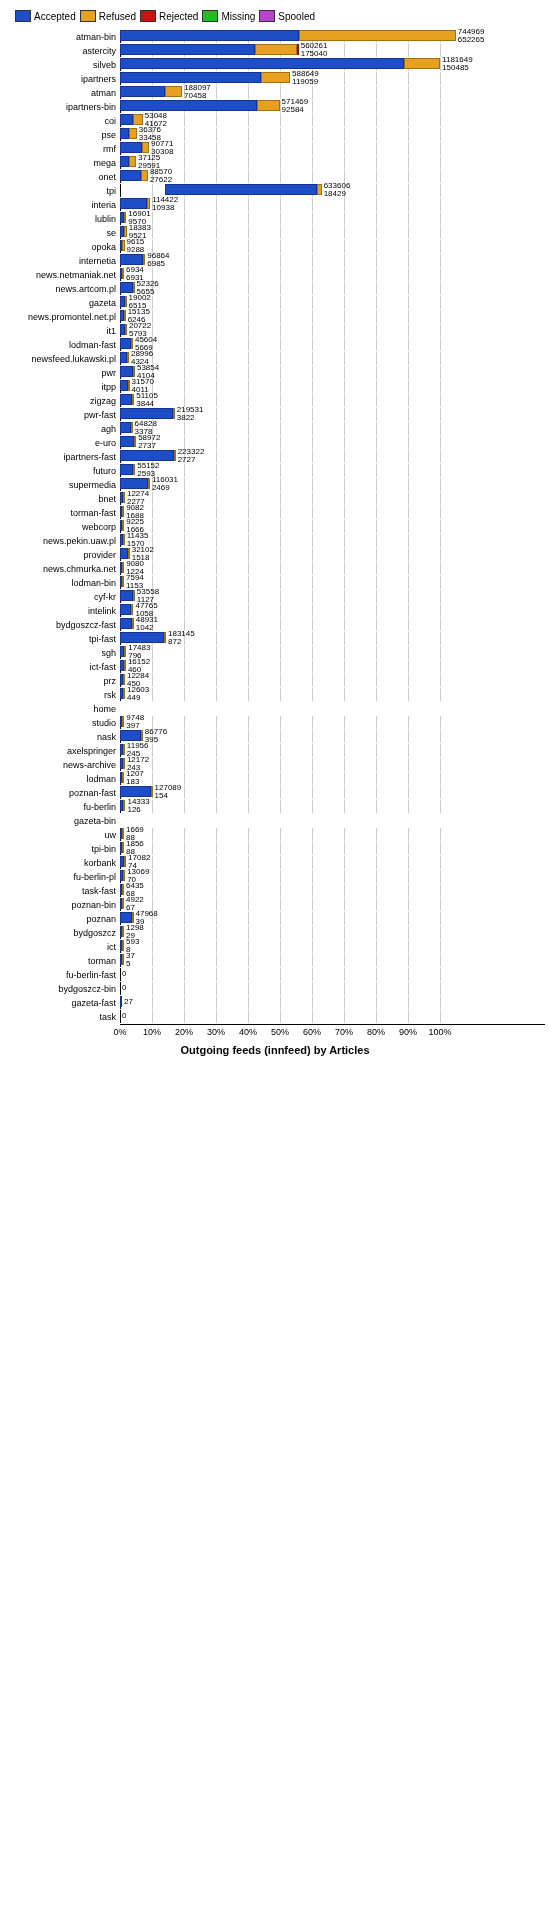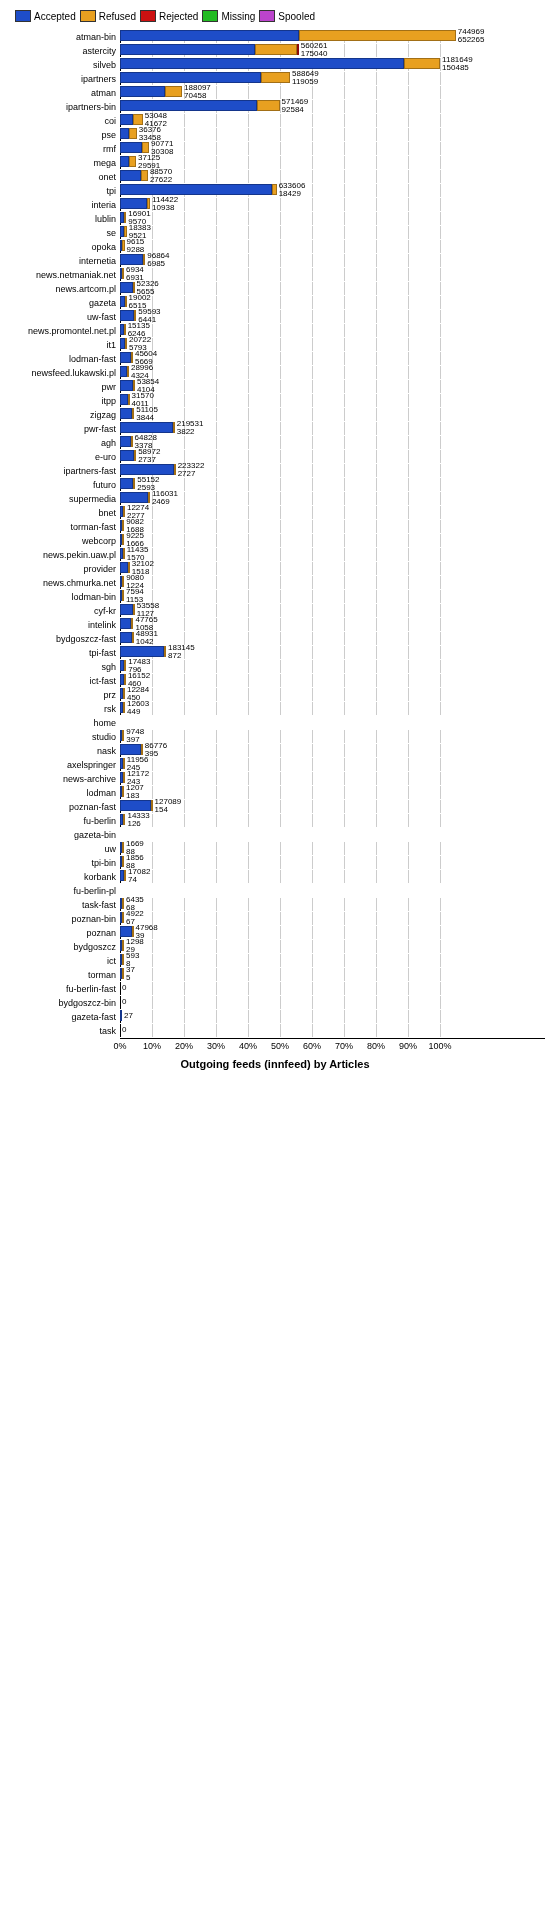--- a/index.html
+++ b/index.html
@@ -382,21 +382,21 @@
           <div style="position: absolute; top: 0px; left: 32px; width: 1px; height: 100%; background: rgb(204, 204, 204); z-index: 0;"></div>
           <div style="position: absolute; top: 0px; left: 64px; width: 1px; height: 100%; background: rgb(204, 204, 204); z-index: 0;"></div>
           <div style="position: absolute; top: 0px; left: 96px; width: 1px; height: 100%; background: rgb(204, 204, 204); z-index: 0;"></div>
           <div style="position: absolute; top: 0px; left: 128px; width: 1px; height: 100%; background: rgb(204, 204, 204); z-index: 0;"></div>
           <div style="position: absolute; top: 0px; left: 160px; width: 1px; height: 100%; background: rgb(204, 204, 204); z-index: 0;"></div>
           <div style="position: absolute; top: 0px; left: 192px; width: 1px; height: 100%; background: rgb(204, 204, 204); z-index: 0;"></div>
           <div style="position: absolute; top: 0px; left: 224px; width: 1px; height: 100%; background: rgb(204, 204, 204); z-index: 0;"></div>
           <div style="position: absolute; top: 0px; left: 256px; width: 1px; height: 100%; background: rgb(204, 204, 204); z-index: 0;"></div>
           <div style="position: absolute; top: 0px; left: 288px; width: 1px; height: 100%; background: rgb(204, 204, 204); z-index: 0;"></div>
           <div style="position: absolute; top: 0px; left: 320px; width: 1px; height: 100%; background: rgb(204, 204, 204); z-index: 0;"></div>
-          <div class="bars-inner" style="position: relative; z-index: 1;">
+          <div class="bars-inner" style="position: relative; z-index: 1; padding-left: 45px;">
             <div class="bar-segment" style="width: 152.259px; background: rgb(30, 77, 200); border: 1px solid rgba(0, 0, 0, 0.3);"></div>
             <div class="bar-segment" style="width: 4.4286px; background: rgb(232, 160, 32); border: 1px solid rgba(0, 0, 0, 0.3);"></div>
             <div class="bar-values">
               <div>633606</div>
               <div>18429</div>
             </div>
           </div>
         </div>
       </div>
       <div class="row">
@@ -585,44 +585,20 @@
             <div class="bar-segment" style="width: 4.5663px; background: rgb(30, 77, 200); border: 1px solid rgba(0, 0, 0, 0.3);"></div>
             <div class="bar-segment" style="width: 1.5656px; background: rgb(232, 160, 32); border: 1px solid rgba(0, 0, 0, 0.3);"></div>
             <div class="bar-values">
               <div>19002</div>
               <div>6515</div>
             </div>
           </div>
         </div>
       </div>
       <div class="row">
-        <div class="row-label">uw-fast</div>
-        <div class="bars-wrapper" style="position: relative; flex: 1 1 0%; height: 13px;">
-          <div style="position: absolute; top: 0px; left: 0px; width: 1px; height: 100%; background: rgb(0, 0, 0); z-index: 0;"></div>
-          <div style="position: absolute; top: 0px; left: 32px; width: 1px; height: 100%; background: rgb(204, 204, 204); z-index: 0;"></div>
-          <div style="position: absolute; top: 0px; left: 64px; width: 1px; height: 100%; background: rgb(204, 204, 204); z-index: 0;"></div>
-          <div style="position: absolute; top: 0px; left: 96px; width: 1px; height: 100%; background: rgb(204, 204, 204); z-index: 0;"></div>
-          <div style="position: absolute; top: 0px; left: 128px; width: 1px; height: 100%; background: rgb(204, 204, 204); z-index: 0;"></div>
-          <div style="position: absolute; top: 0px; left: 160px; width: 1px; height: 100%; background: rgb(204, 204, 204); z-index: 0;"></div>
-          <div style="position: absolute; top: 0px; left: 192px; width: 1px; height: 100%; background: rgb(204, 204, 204); z-index: 0;"></div>
-          <div style="position: absolute; top: 0px; left: 224px; width: 1px; height: 100%; background: rgb(204, 204, 204); z-index: 0;"></div>
-          <div style="position: absolute; top: 0px; left: 256px; width: 1px; height: 100%; background: rgb(204, 204, 204); z-index: 0;"></div>
-          <div style="position: absolute; top: 0px; left: 288px; width: 1px; height: 100%; background: rgb(204, 204, 204); z-index: 0;"></div>
-          <div style="position: absolute; top: 0px; left: 320px; width: 1px; height: 100%; background: rgb(204, 204, 204); z-index: 0;"></div>
-          <div class="bars-inner" style="position: relative; z-index: 1;">
-            <div class="bar-segment" style="width: 14.3206px; background: rgb(30, 77, 200); border: 1px solid rgba(0, 0, 0, 0.3);"></div>
-            <div class="bar-segment" style="width: 1.54781px; background: rgb(232, 160, 32); border: 1px solid rgba(0, 0, 0, 0.3);"></div>
-            <div class="bar-values">
-              <div>59593</div>
-              <div>6441</div>
-            </div>
-          </div>
-        </div>
-      </div>
-      <div class="row">
         <div class="row-label">news.promontel.net.pl</div>
         <div class="bars-wrapper" style="position: relative; flex: 1 1 0%; height: 13px;">
           <div style="position: absolute; top: 0px; left: 0px; width: 1px; height: 100%; background: rgb(0, 0, 0); z-index: 0;"></div>
           <div style="position: absolute; top: 0px; left: 32px; width: 1px; height: 100%; background: rgb(204, 204, 204); z-index: 0;"></div>
           <div style="position: absolute; top: 0px; left: 64px; width: 1px; height: 100%; background: rgb(204, 204, 204); z-index: 0;"></div>
           <div style="position: absolute; top: 0px; left: 96px; width: 1px; height: 100%; background: rgb(204, 204, 204); z-index: 0;"></div>
           <div style="position: absolute; top: 0px; left: 128px; width: 1px; height: 100%; background: rgb(204, 204, 204); z-index: 0;"></div>
           <div style="position: absolute; top: 0px; left: 160px; width: 1px; height: 100%; background: rgb(204, 204, 204); z-index: 0;"></div>
           <div style="position: absolute; top: 0px; left: 192px; width: 1px; height: 100%; background: rgb(204, 204, 204); z-index: 0;"></div>
           <div style="position: absolute; top: 0px; left: 224px; width: 1px; height: 100%; background: rgb(204, 204, 204); z-index: 0;"></div>
@@ -1528,20 +1504,41 @@
             <div class="bar-segment" style="width: 0.0177826px; background: rgb(232, 160, 32); border: 1px solid rgba(0, 0, 0, 0.3);"></div>
             <div class="bar-values">
               <div>17082</div>
               <div>74</div>
             </div>
           </div>
         </div>
       </div>
       <div class="row">
         <div class="row-label">fu-berlin-pl</div>
+        <div class="bars-wrapper" style="position: relative; flex: 1 1 0%; height: 13px;">
+          <div style="position: absolute; top: 0px; left: 0px; width: 1px; height: 100%; background: rgb(0, 0, 0); z-index: 0;"></div>
+          <div style="position: absolute; top: 0px; left: 32px; width: 1px; height: 100%; background: rgb(204, 204, 204); z-index: 0;"></div>
+          <div style="position: absolute; top: 0px; left: 64px; width: 1px; height: 100%; background: rgb(204, 204, 204); z-index: 0;"></div>
+          <div style="position: absolute; top: 0px; left: 96px; width: 1px; height: 100%; background: rgb(204, 204, 204); z-index: 0;"></div>
+          <div style="position: absolute; top: 0px; left: 128px; width: 1px; height: 100%; background: rgb(204, 204, 204); z-index: 0;"></div>
+          <div style="position: absolute; top: 0px; left: 160px; width: 1px; height: 100%; background: rgb(204, 204, 204); z-index: 0;"></div>
+          <div style="position: absolute; top: 0px; left: 192px; width: 1px; height: 100%; background: rgb(204, 204, 204); z-index: 0;"></div>
+          <div style="position: absolute; top: 0px; left: 224px; width: 1px; height: 100%; background: rgb(204, 204, 204); z-index: 0;"></div>
+          <div style="position: absolute; top: 0px; left: 256px; width: 1px; height: 100%; background: rgb(204, 204, 204); z-index: 0;"></div>
+          <div style="position: absolute; top: 0px; left: 288px; width: 1px; height: 100%; background: rgb(204, 204, 204); z-index: 0;"></div>
+          <div style="position: absolute; top: 0px; left: 320px; width: 1px; height: 100%; background: rgb(204, 204, 204); z-index: 0;"></div>
+          <div class="bars-inner" style="position: relative; z-index: 1;">
+            <div class="bar-segment" style="width: 3.14056px; background: rgb(30, 77, 200); border: 1px solid rgba(0, 0, 0, 0.3);"></div>
+            <div class="bar-segment" style="width: 0.0168214px; background: rgb(232, 160, 32); border: 1px solid rgba(0, 0, 0, 0.3);"></div>
+            <div class="bar-values">
+              <div>13069</div>
+              <div>70</div>
+            </div>
+          </div>
+        </div>
       </div>
       <div class="row">
         <div class="row-label">task-fast</div>
         <div class="bars-wrapper" style="position: relative; flex: 1 1 0%; height: 13px;">
           <div style="position: absolute; top: 0px; left: 0px; width: 1px; height: 100%; background: rgb(0, 0, 0); z-index: 0;"></div>
           <div style="position: absolute; top: 0px; left: 32px; width: 1px; height: 100%; background: rgb(204, 204, 204); z-index: 0;"></div>
           <div style="position: absolute; top: 0px; left: 64px; width: 1px; height: 100%; background: rgb(204, 204, 204); z-index: 0;"></div>
           <div style="position: absolute; top: 0px; left: 96px; width: 1px; height: 100%; background: rgb(204, 204, 204); z-index: 0;"></div>
           <div style="position: absolute; top: 0px; left: 128px; width: 1px; height: 100%; background: rgb(204, 204, 204); z-index: 0;"></div>
           <div style="position: absolute; top: 0px; left: 160px; width: 1px; height: 100%; background: rgb(204, 204, 204); z-index: 0;"></div>

